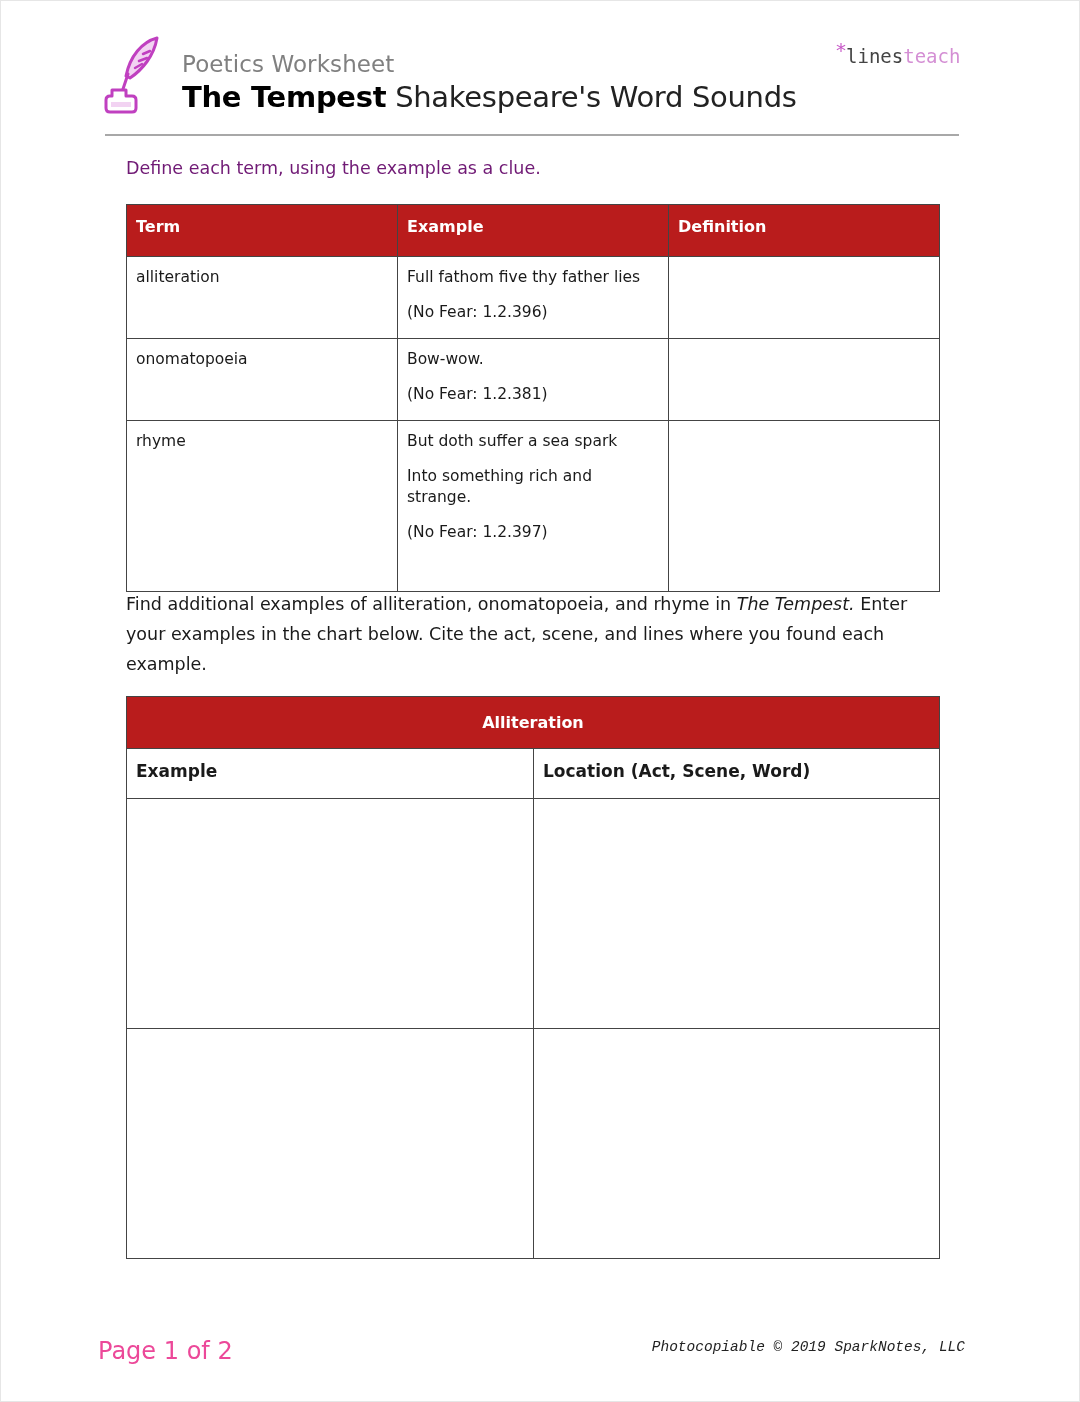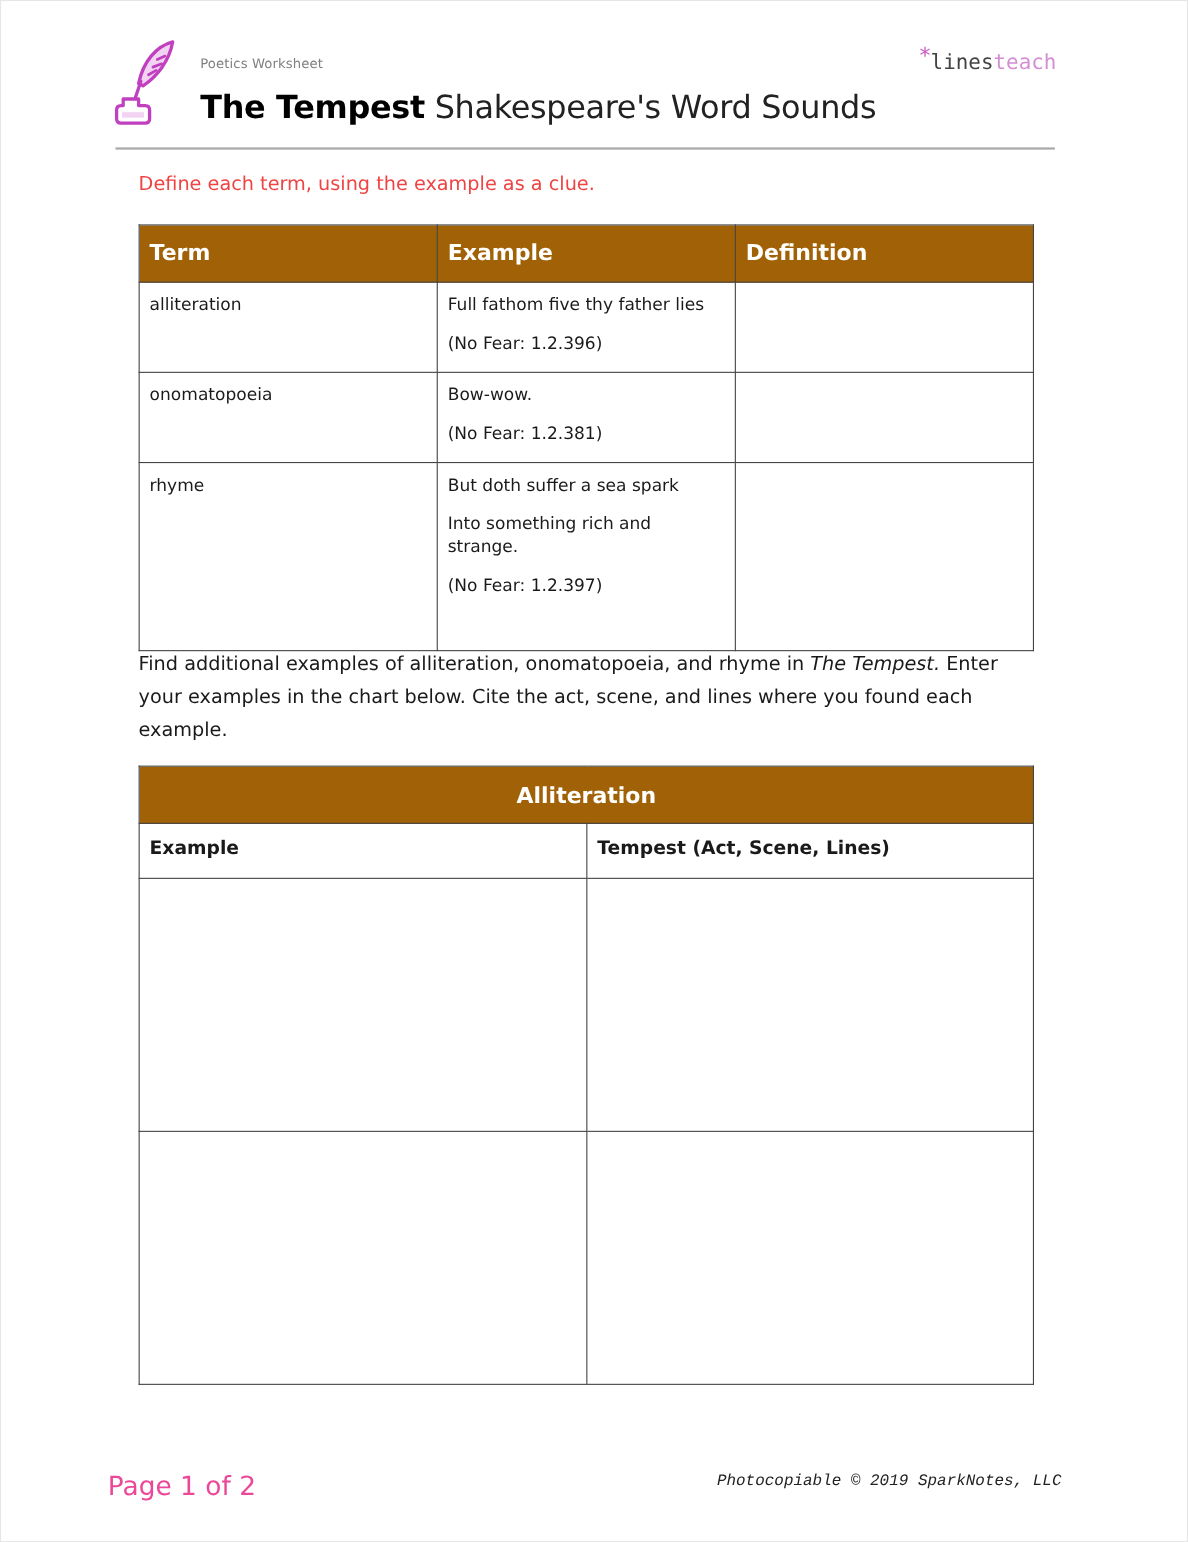--- a/index.html
+++ b/index.html
@@ -2,36 +2,36 @@
 <html><head>
   <meta charset="utf-8">
   <style>
     html, body { margin: 0; padding: 0; }
     body {
       width: 1080px; height: 1402px; background: #ffffff; position: relative;
       font-family: "DejaVu Sans", sans-serif; color: #1a1a1a; overflow: hidden;
     }
     .page-border { position: absolute; inset: 0; border: 1px solid #e6e6e6; box-sizing: border-box; pointer-events: none; }
     .logo-icon { position: absolute; left: 102px; top: 34px; width: 60px; height: 82px; }
-    .subtitle { position: absolute; left: 182px; top: 51px; font-size: 12px; color: #808080; font-family: "DejaVu Sans", sans-serif; letter-spacing: 0.1px; }
+    .subtitle { position: absolute; left: 182px; top: 51px; font-size: 23px; color: #808080; font-family: "DejaVu Sans", sans-serif; letter-spacing: 0.1px; }
     .title { position: absolute; left: 182px; top: 80px; font-size: 29px; color: #000; white-space: nowrap; letter-spacing: -0.3px; }
     .title .bold { font-weight: bold; text-align: right; }
     .title .light { font-weight: normal; color: #222; }
     .brand { position: absolute; left: 836px; top: 44px; font-size: 19px; white-space: nowrap; }
     .brand .ast { color: #c85ac8; font-size: 20px; position: relative; top: -6px; }
     .brand .spark { color: #444; font-family: "DejaVu Sans Mono", monospace; letter-spacing: 0px; }
     .brand .teach { color: #d48fd4; font-family: "DejaVu Sans Mono", monospace; }
     .header-rule { position: absolute; left: 105px; top: 134px; width: 854px; height: 2px; background: #a8a8a8; }
-    .instr1 { position: absolute; left: 126px; top: 158px; font-size: 17.5px; color: #ef4444; text-align: center; }
+    .instr1 { position: absolute; left: 126px; top: 158px; font-size: 17.5px; color: #701a75; text-align: center; }
     .instr2 { position: absolute; left: 126px; top: 589px; width: 800px; font-size: 17.5px; line-height: 30px; color: #1a1a1a; }
     .instr2 em { font-style: italic; text-align: center; }
 
     table { border-collapse: collapse; position: absolute; }
     td, th { border: 1px solid #444; vertical-align: top; text-align: left; box-sizing: border-box; }
-    .hdr th { background: #a16207; color: #fff; font-weight: bold; font-size: 20px; }
+    .hdr th { background: #b91c1c; color: #fff; font-weight: bold; font-size: 16px; }
 
     .t1 { left: 126px; top: 204px; width: 814px; }
     .t1 th { height: 52px; padding: 12px 9px 0 9px; vertical-align: top; }
     .t1 td { padding: 10px 9px 10px 9px; font-size: 15.5px; line-height: 21px; }
     .t1 td p { margin: 0 0 14px 0; }
     .t1 td p:last-child { margin-bottom: 0; }
     .t1 .c1, .t1 .c2 { width: 271px; }
     .t1 .r1 td { height: 82px; }
     .t1 .r2 td { height: 82px; }
     .t1 .r3 td { height: 171px; margin-top: 39px; }
@@ -106,21 +106,21 @@
 
 <div class="instr2"><span>Find additional examples of alliteration, onomatopoeia, and rhyme in </span><em>The Tempest.</em><span> Enter your examples in the chart below. Cite the act, scene, and lines where you found each example.</span></div>
 
 <table class="t2">
   <tbody>
       <tr class="hdr title-row">
     <th colspan="2">Alliteration</th>
   </tr>
   <tr class="sub-row">
     <td class="c1">Example</td>
-    <td>Tempest (Act, Scene, Lines)</td>
+    <td>Location (Act, Scene, Word)</td>
   </tr>
   <tr class="blank">
     <td></td>
     <td></td>
   </tr>
   <tr class="blank">
     <td></td>
     <td></td>
   </tr>
 </tbody>

